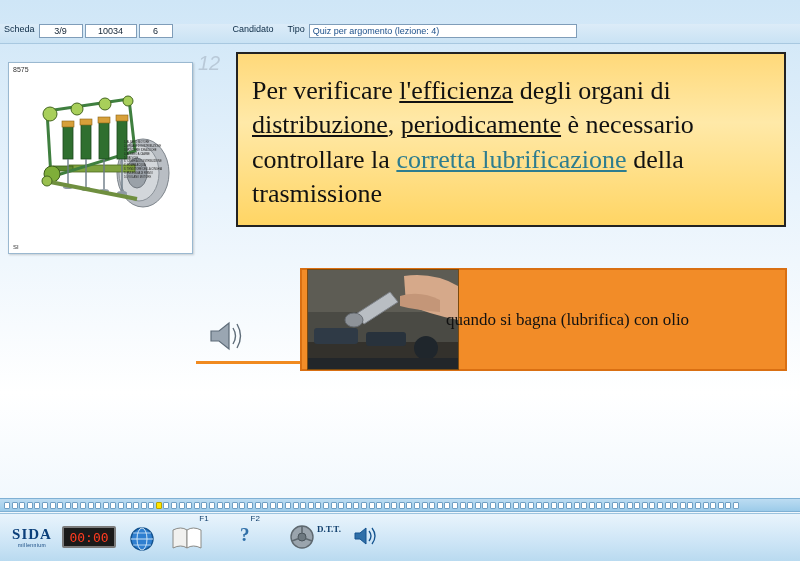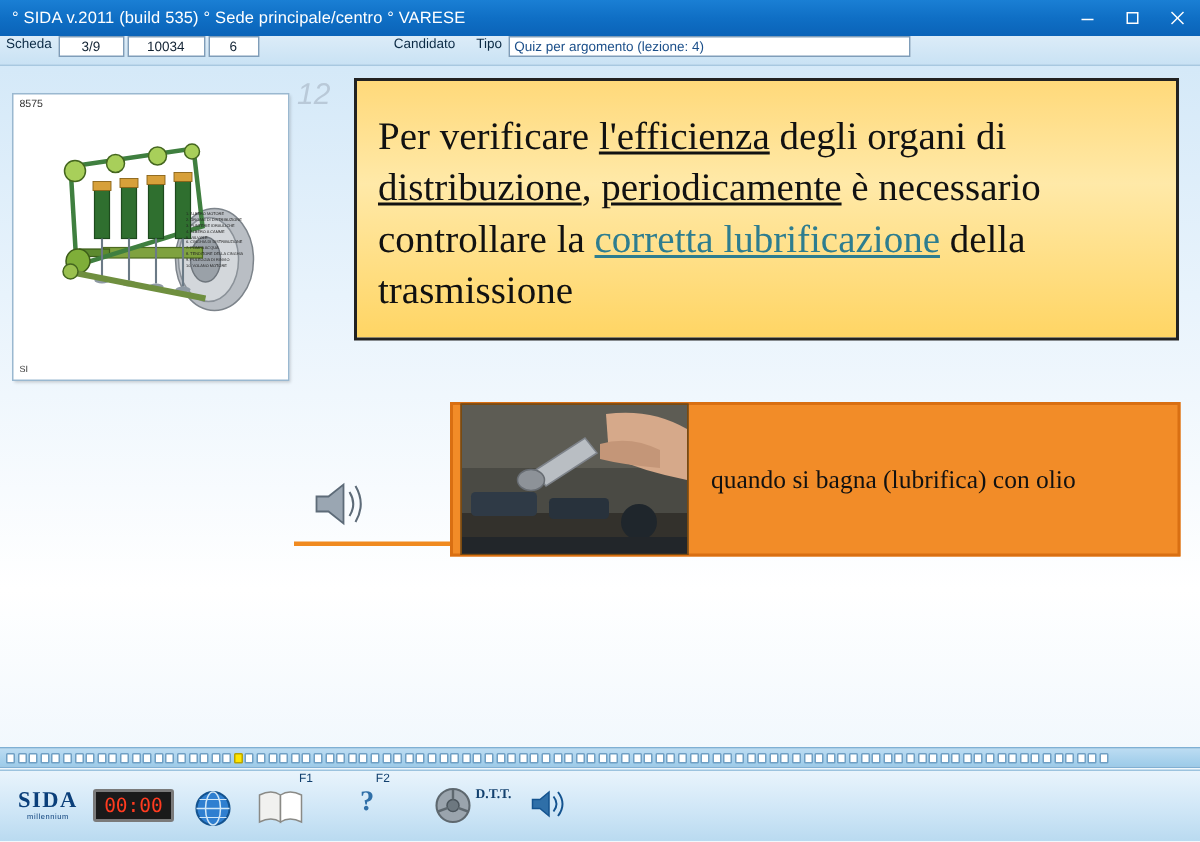--- a/index.html
+++ b/index.html
@@ -95,21 +95,21 @@
   .answerbox {
     position: absolute; left: 300px; top: 224px; width: 487px; height: 103px;
     background: #f28c28; border: 2px solid #d96f12;
     display: flex; align-items: center;
   }
   .answerphoto {
     position: absolute; left: 307px; top: 225px; width: 152px; height: 101px;
     border: 1px solid #7a4a10; overflow: hidden; background: #4a4035;
   }
   .answertext {
-    position: absolute; left: 466px; top: 224px; width: 320px; height: 103px;
+    position: absolute; left: 438px; top: 224px; width: 320px; height: 103px;
     display: flex; align-items: center;
     font-family: "Liberation Serif", serif;
     font-size: 17px; color: #111; padding-left: 8px;
   }
 
   
   .speakerbar {
     position: absolute; left: 196px; top: 264px; width: 590px; height: 56px;
     border-bottom: 3px solid #f08a20;
   }
@@ -150,48 +150,27 @@
     position: absolute; top: 10px; width: 36px; height: 30px;
     display: flex; align-items: flex-start; justify-content: center;
     cursor: pointer;
   }
 </style>
 </head>
 <body>
 
 <div id="app">
 
-  <div class="titlebar">
-    <span class="tb-title">° SIDA v.2011 (build 535) ° Sede principale/centro ° VARESE</span>
-    <div class="tb-buttons">
-      <div class="tb-btn">
-        <svg width="10" height="10" viewBox="0 0 10 10">
-            <line x1="1" y1="6" x2="9" y2="6" stroke="#fff" stroke-width="1"></line>
-          </svg>
-      </div>
-      <div class="tb-btn">
-        <svg width="10" height="10" viewBox="0 0 10 10">
-            <rect x="1.5" y="1.5" width="7" height="7" fill="none" stroke="#fff" stroke-width="1"></rect>
-          </svg>
-      </div>
-      <div class="tb-btn close">
-        <svg width="10" height="10" viewBox="0 0 10 10">
-            <line x1="1" y1="1" x2="9" y2="9" stroke="#fff" stroke-width="1"></line>
-            <line x1="9" y1="1" x2="1" y2="9" stroke="#fff" stroke-width="1"></line>
-          </svg>
-      </div>
-    </div>
-  </div>
 
   <div class="infobar">
     <span class="lbl">Scheda</span>
     <span class="fld" style="width:44px">3/9</span>
     <span class="fld" style="width:52px">10034</span>
     <span class="fld" style="width:34px">6</span>
-    <span class="lbl" style="margin-left:84px">Candidato</span>
+    <span class="lbl" style="margin-left:54px">Candidato</span>
     <span class="lbl" style="margin-left:6px">Tipo</span>
     <span class="fld left blue" style="width:268px">Quiz per argomento (lezione: 4)</span>
   </div>
 
   <div class="content">
 
     <div class="imgpanel">
       <span class="code-tl">8575</span>
       <span class="code-bl">SI</span>
 

